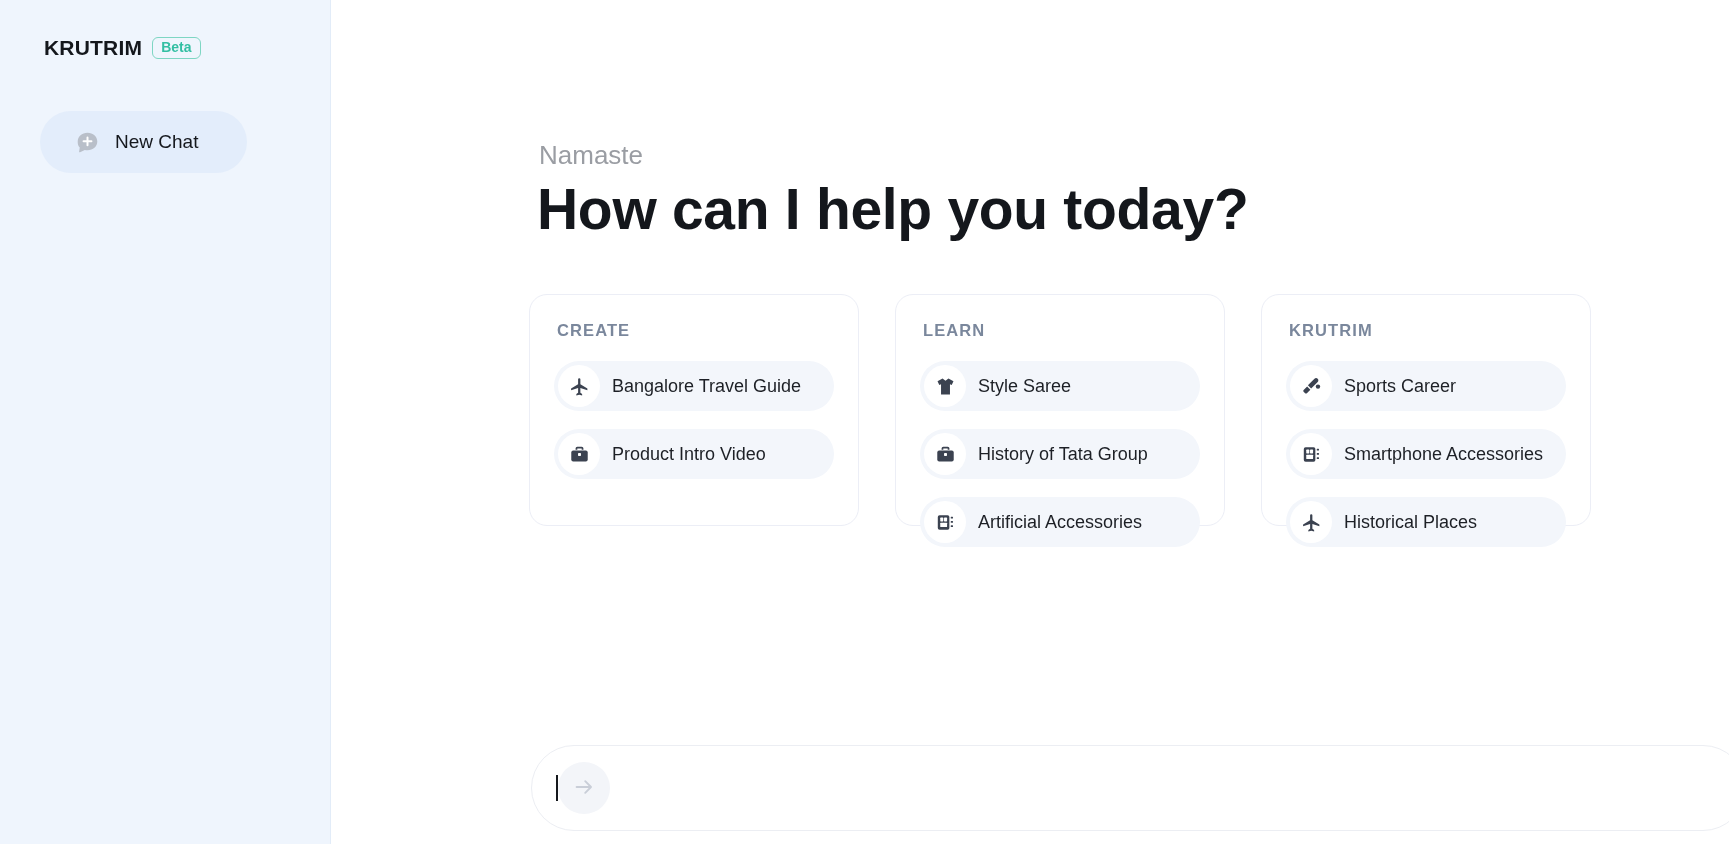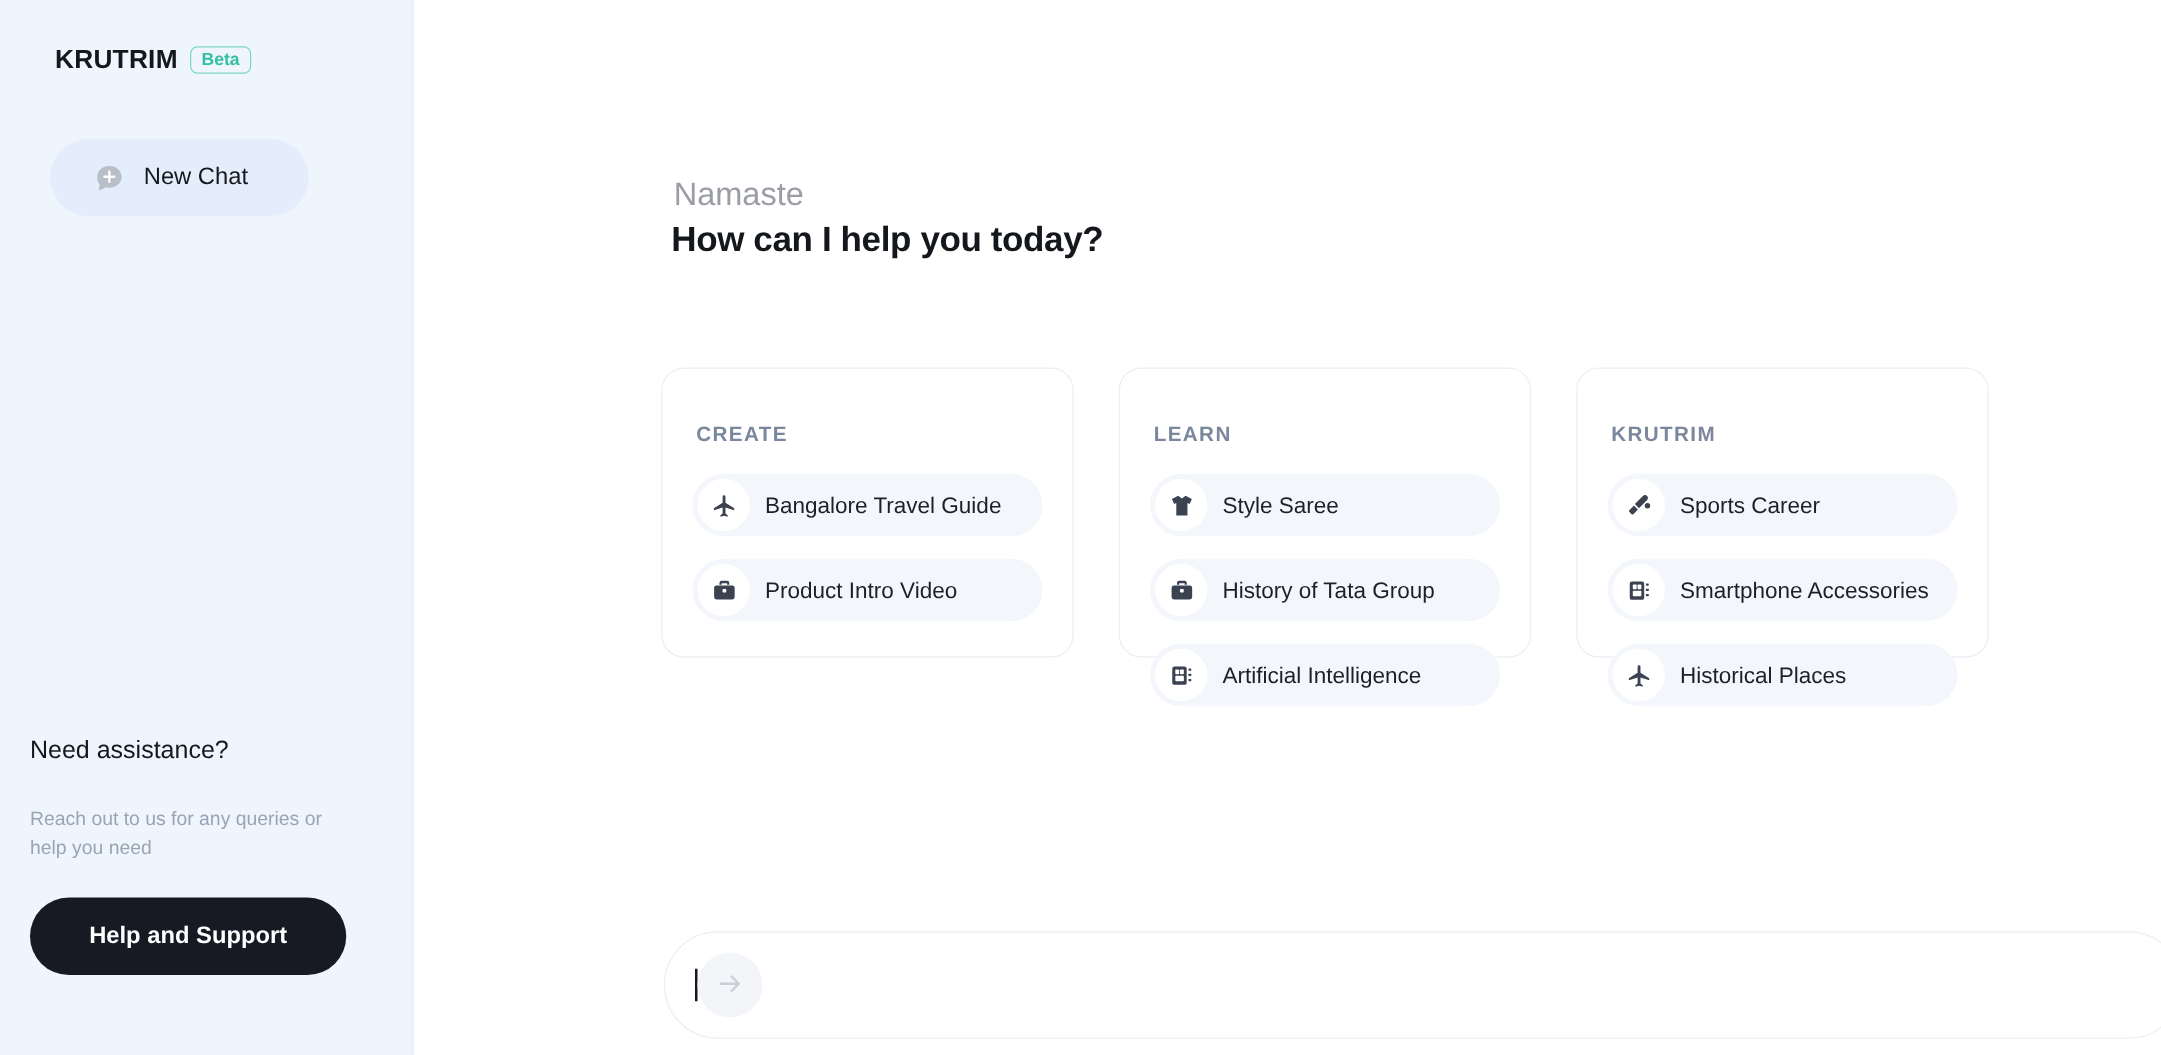--- a/index.html
+++ b/index.html
@@ -118,41 +118,41 @@
     left: 208px;
     top: 140px;
     font-size: 26px;
     color: #9a9da3;
     font-weight: 400;
   }
   .headline {
     position: absolute;
     left: 206px;
     top: 176px;
-    font-size: 28px;
+    font-size: 57px;
     font-weight: 700;
     color: #14171c;
     letter-spacing: -0.3px;
   }
 
   .cards {
     position: absolute;
     left: 198px;
     top: 294px;
     display: flex;
     gap: 36px;
   }
   .card {
     width: 330px;
     min-width: 330px;
     height: 232px;
     border: 1px solid #eceef6;
     border-radius: 18px;
     background: #ffffff;
-    padding: 44px 24px 0 24px;
+    padding: 26px 24px 0 24px;
   }
   .card-title {
     font-size: 16.5px;
     font-weight: 700;
     letter-spacing: 1.1px;
     color: #7a879c;
     margin-left: 3px;
     margin-bottom: 21px;
   }
   .pill {
@@ -243,25 +243,20 @@
     <div class="new-chat">
       <span class="new-chat-icon">
         <svg width="25" height="25" viewBox="0 0 24 24" fill="none">
           <path d="M12 2.6c5.3 0 9.4 3.7 9.4 8.4s-4.1 8.4-9.4 8.4a11 11 0 0 1-2.6-.3l-4.6 2.3a.6.6 0 0 1-.86-.62l.6-4.05C2.9 15.2 2.6 13.2 2.6 11c0-4.7 4.1-8.4 9.4-8.4Z" fill="#b9bfc9"></path>
           <path d="M12 7.1v7.6M8.2 10.9h7.6" stroke="#ffffff" stroke-width="1.9" stroke-linecap="round"></path>
         </svg>
       </span>
       <span class="new-chat-label">New Chat</span>
     </div>
 
-    <div class="assist-block">
-      <div class="assist-title">Need assistance?</div>
-      <div class="assist-sub">Reach out to us for any queries or help you need</div>
-      <button class="help-btn">Help and Support</button>
-    </div>
 
   </aside>
 
   <main class="main">
 
     <div class="greeting">Namaste</div>
     <h1 class="headline">How can I help you today?</h1>
 
     <div class="cards">
 
@@ -318,21 +313,21 @@
             <svg width="21" height="21" viewBox="0 0 24 24" fill="#3b4250">
                 <rect x="3.2" y="3.6" width="13.2" height="16.8" rx="2"></rect>
                 <rect x="6" y="6.4" width="3.5" height="4.4" rx="0.7" fill="#ffffff"></rect>
                 <rect x="10.3" y="6.4" width="3.5" height="4.4" rx="0.7" fill="#ffffff"></rect>
                 <rect x="6" y="12.2" width="7.8" height="5" rx="0.7" fill="#ffffff"></rect>
                 <rect x="18" y="5.4" width="2.6" height="2.1" rx="0.6"></rect>
                 <rect x="18" y="10.2" width="2.6" height="2.1" rx="0.6"></rect>
                 <rect x="18" y="15" width="2.6" height="2.1" rx="0.6"></rect>
               </svg>
           </span>
-          <span class="pill-label">Artificial Intelligence</span>
+          <span class="pill-label">Artificial Accessories</span>
         </div>
       </section>
 
       <section class="card">
         <div class="card-title">KRUTRIM</div>
 
         <div class="pill">
           <span class="pill-icon-wrap">
             <svg width="21" height="21" viewBox="0 0 24 24" fill="#3b4250">
                 <path d="M19.1 3.1c1 1 1 2.7 0 3.7l-7.5 7.5-3.7-3.7L15.4 3c1-1 2.7-1 3.7.1Z"></path>

